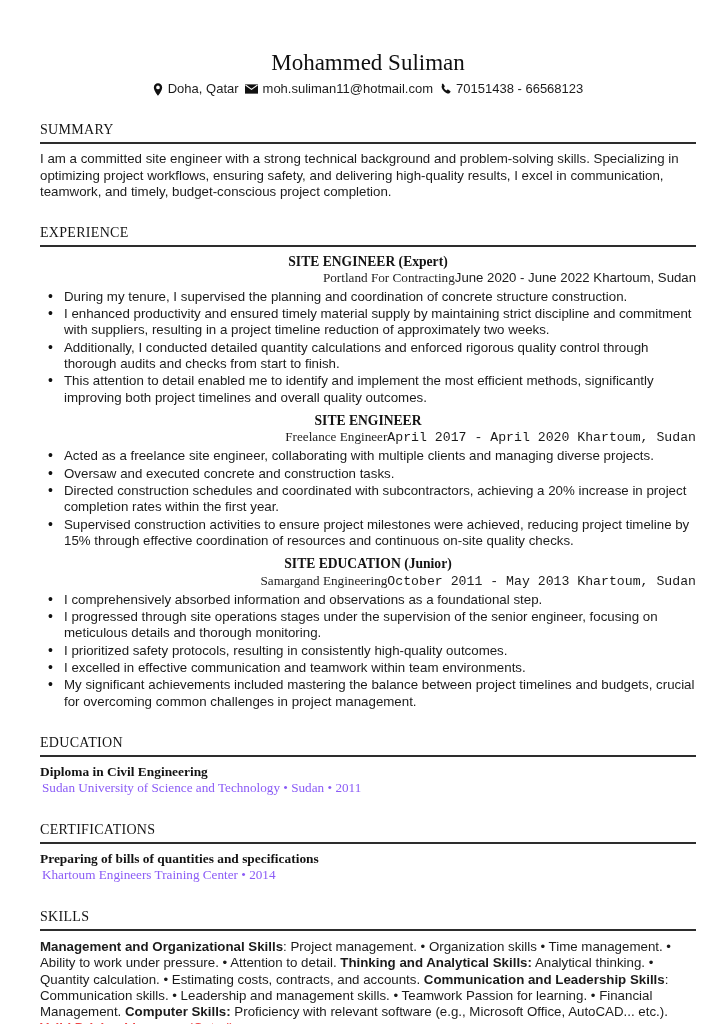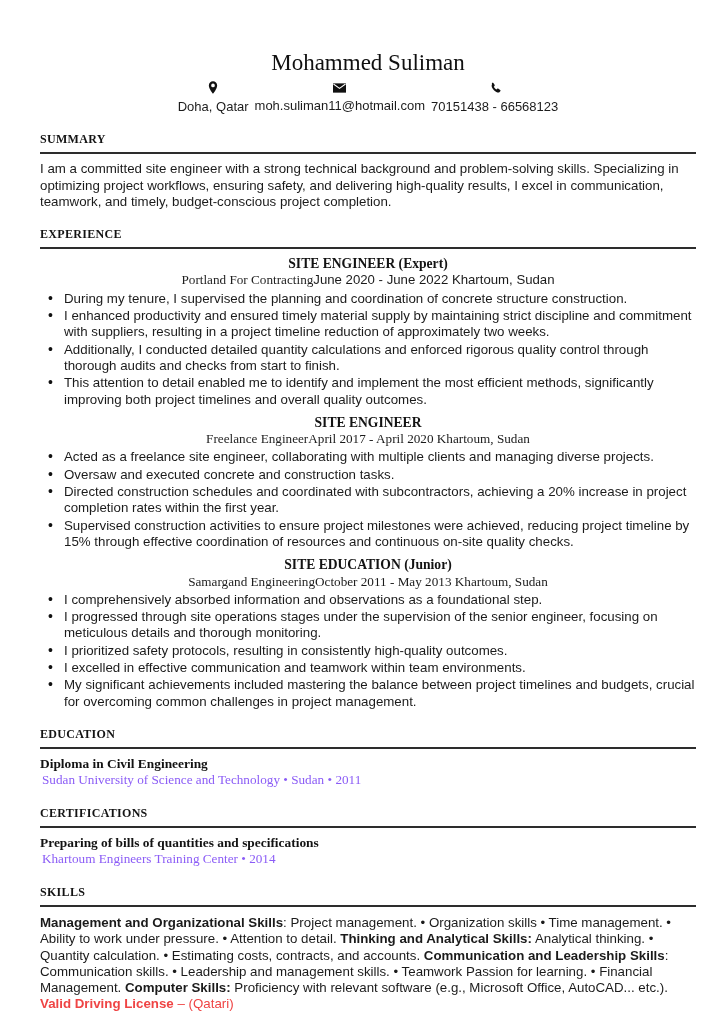--- a/index.html
+++ b/index.html
@@ -28,30 +28,30 @@
   .contact-row {
     margin-top: 3px;
     display: flex;
     justify-content: center;
     align-items: center;
     gap: 6px;
     font-size: 13px;
     color: #1c1c1c;
     white-space: nowrap;
   }
-  .contact-item { display: inline-flex; align-items: center; gap: 5px; flex-direction: column; }
+  .contact-item { display: inline-flex; align-items: center; gap: 5px; }
   .cicon { display: inline-flex; align-items: center; flex: 0 0 auto; }
   .cicon svg { display: block; }
 
   
   .sec-heading {
-    margin-top: 16px;
-    font-family: "Liberation Serif", "DejaVu Serif", serif;
-    font-weight: 700;
-    font-size: 12px;
+    margin-top: 24px;
+    font-family: "Liberation Serif", "DejaVu Serif", serif;
+    font-weight: 400;
+    font-size: 14px;
     line-height: 17px;
     letter-spacing: 0.3px;
     color: #141414;
     padding-bottom: 4px;
     border-bottom: 2px solid #2d2d2d;
   }
 
   
   .summary-text { margin-top: 7px; color: #1b1b1b; }
 
@@ -61,31 +61,31 @@
   .job-title {
     font-family: "Liberation Serif", "DejaVu Serif", serif;
     font-weight: 700;
     font-size: 13.6px;
     line-height: 16.3px;
     color: #131313;
     text-align: center;
   }
   .job-meta {
     display: flex;
-    justify-content: center;
+    justify-content: flex-end;
     align-items: baseline;
     line-height: 16.3px;
   }
   .job-company {
     font-family: "Liberation Serif", "DejaVu Serif", serif;
     font-size: 13.2px;
     color: #1e1e1e;
   }
   .job-dates {
-    font-family: Liberation Serif, serif;
+    font-family: Liberation Mono, monospace;
     font-size: 13.2px;
     color: #1a1a1a;
     text-align: right;
   }
   .job-dates.sans { font-family: "Liberation Sans", "DejaVu Sans", sans-serif; }
   ul.bullets { list-style: none; margin-top: 2px; padding-left: 24px; }
   ul.bullets li { position: relative; margin-bottom: 1px; color: #1b1b1b; }
   ul.bullets li::before {
     content: "\2022";
     position: absolute;

